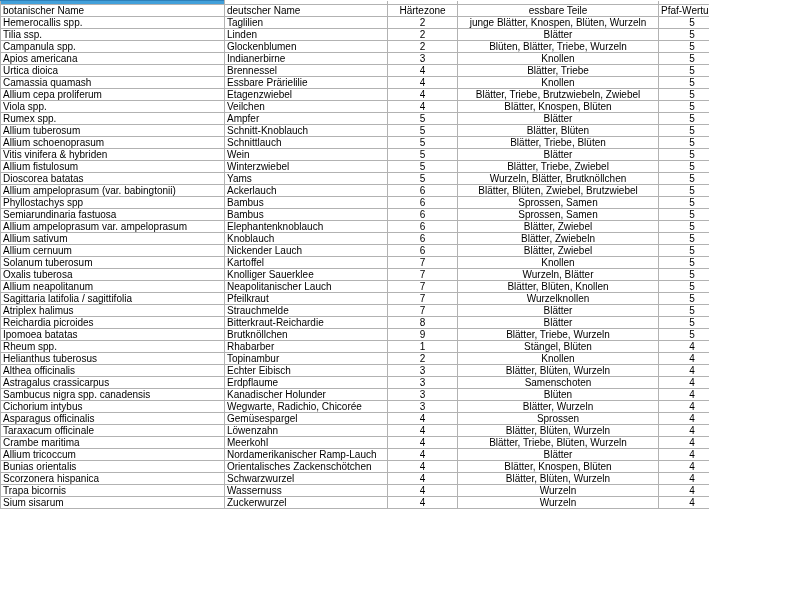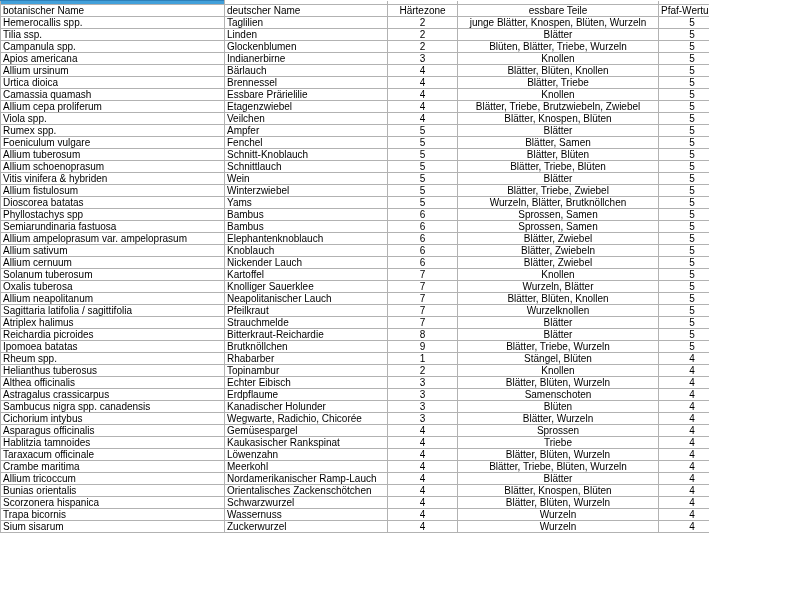--- a/index.html
+++ b/index.html
@@ -116,28 +116,20 @@
         </tr>
         <tr>
           <td class="al-left">Apios americana</td>
           <td class="al-left">Indianerbirne</td>
           <td class="al-center">3</td>
           <td class="al-center">Knollen</td>
           <td class="al-center">5</td>
           <td class="al-center">1</td>
         </tr>
         <tr>
-          <td class="al-left">Allium ursinum</td>
-          <td class="al-left">Bärlauch</td>
-          <td class="al-center">4</td>
-          <td class="al-center">Blätter, Blüten, Knollen</td>
-          <td class="al-center">5</td>
-          <td class="al-center">3</td>
-        </tr>
-        <tr>
           <td class="al-left">Urtica dioica</td>
           <td class="al-left">Brennessel</td>
           <td class="al-center">4</td>
           <td class="al-center">Blätter, Triebe</td>
           <td class="al-center">5</td>
           <td class="al-center">5</td>
         </tr>
         <tr>
           <td class="al-left">Camassia quamash</td>
           <td class="al-left">Essbare Prärielilie</td>
@@ -164,28 +156,20 @@
         </tr>
         <tr>
           <td class="al-left">Rumex spp.</td>
           <td class="al-left">Ampfer</td>
           <td class="al-center">5</td>
           <td class="al-center">Blätter</td>
           <td class="al-center">5</td>
           <td class="al-center">3</td>
         </tr>
         <tr>
-          <td class="al-left">Foeniculum vulgare</td>
-          <td class="al-left">Fenchel</td>
-          <td class="al-center">5</td>
-          <td class="al-center">Blätter, Samen</td>
-          <td class="al-center">5</td>
-          <td class="al-center">3</td>
-        </tr>
-        <tr>
           <td class="al-left">Allium tuberosum</td>
           <td class="al-left">Schnitt-Knoblauch</td>
           <td class="al-center">5</td>
           <td class="al-center">Blätter, Blüten</td>
           <td class="al-center">5</td>
           <td class="al-center">2</td>
         </tr>
         <tr>
           <td class="al-left">Allium schoenoprasum</td>
           <td class="al-left">Schnittlauch</td>
@@ -210,20 +194,28 @@
           <td class="al-center">5</td>
           <td class="al-center">2</td>
         </tr>
         <tr>
           <td class="al-left">Dioscorea batatas</td>
           <td class="al-left">Yams</td>
           <td class="al-center">5</td>
           <td class="al-center">Wurzeln, Blätter, Brutknöllchen</td>
           <td class="al-center">5</td>
           <td class="al-center">5</td>
+        </tr>
+        <tr>
+          <td class="al-left">Allium ampeloprasum (var. babingtonii)</td>
+          <td class="al-left">Ackerlauch</td>
+          <td class="al-center">6</td>
+          <td class="al-center">Blätter, Blüten, Zwiebel, Brutzwiebel</td>
+          <td class="al-center">5</td>
+          <td class="al-center">3</td>
         </tr>
         <tr>
           <td class="al-left">Phyllostachys spp</td>
           <td class="al-left">Bambus</td>
           <td class="al-center">6</td>
           <td class="al-center">Sprossen, Samen</td>
           <td class="al-center">5</td>
           <td class="al-center">3</td>
         </tr>
         <tr>
@@ -362,28 +354,20 @@
           <td class="al-center">4</td>
           <td class="al-center">3</td>
         </tr>
         <tr>
           <td class="al-left">Asparagus officinalis</td>
           <td class="al-left">Gemüsespargel</td>
           <td class="al-center">4</td>
           <td class="al-center">Sprossen</td>
           <td class="al-center">4</td>
           <td class="al-center">3</td>
-        </tr>
-        <tr>
-          <td class="al-left">Hablitzia tamnoides</td>
-          <td class="al-left">Kaukasischer Rankspinat</td>
-          <td class="al-center">4</td>
-          <td class="al-center">Triebe</td>
-          <td class="al-center">4</td>
-          <td class="al-center">0</td>
         </tr>
         <tr>
           <td class="al-left">Taraxacum officinale</td>
           <td class="al-left">Löwenzahn</td>
           <td class="al-center">4</td>
           <td class="al-center">Blätter, Blüten, Wurzeln</td>
           <td class="al-center">4</td>
           <td class="al-center">3</td>
         </tr>
         <tr>

